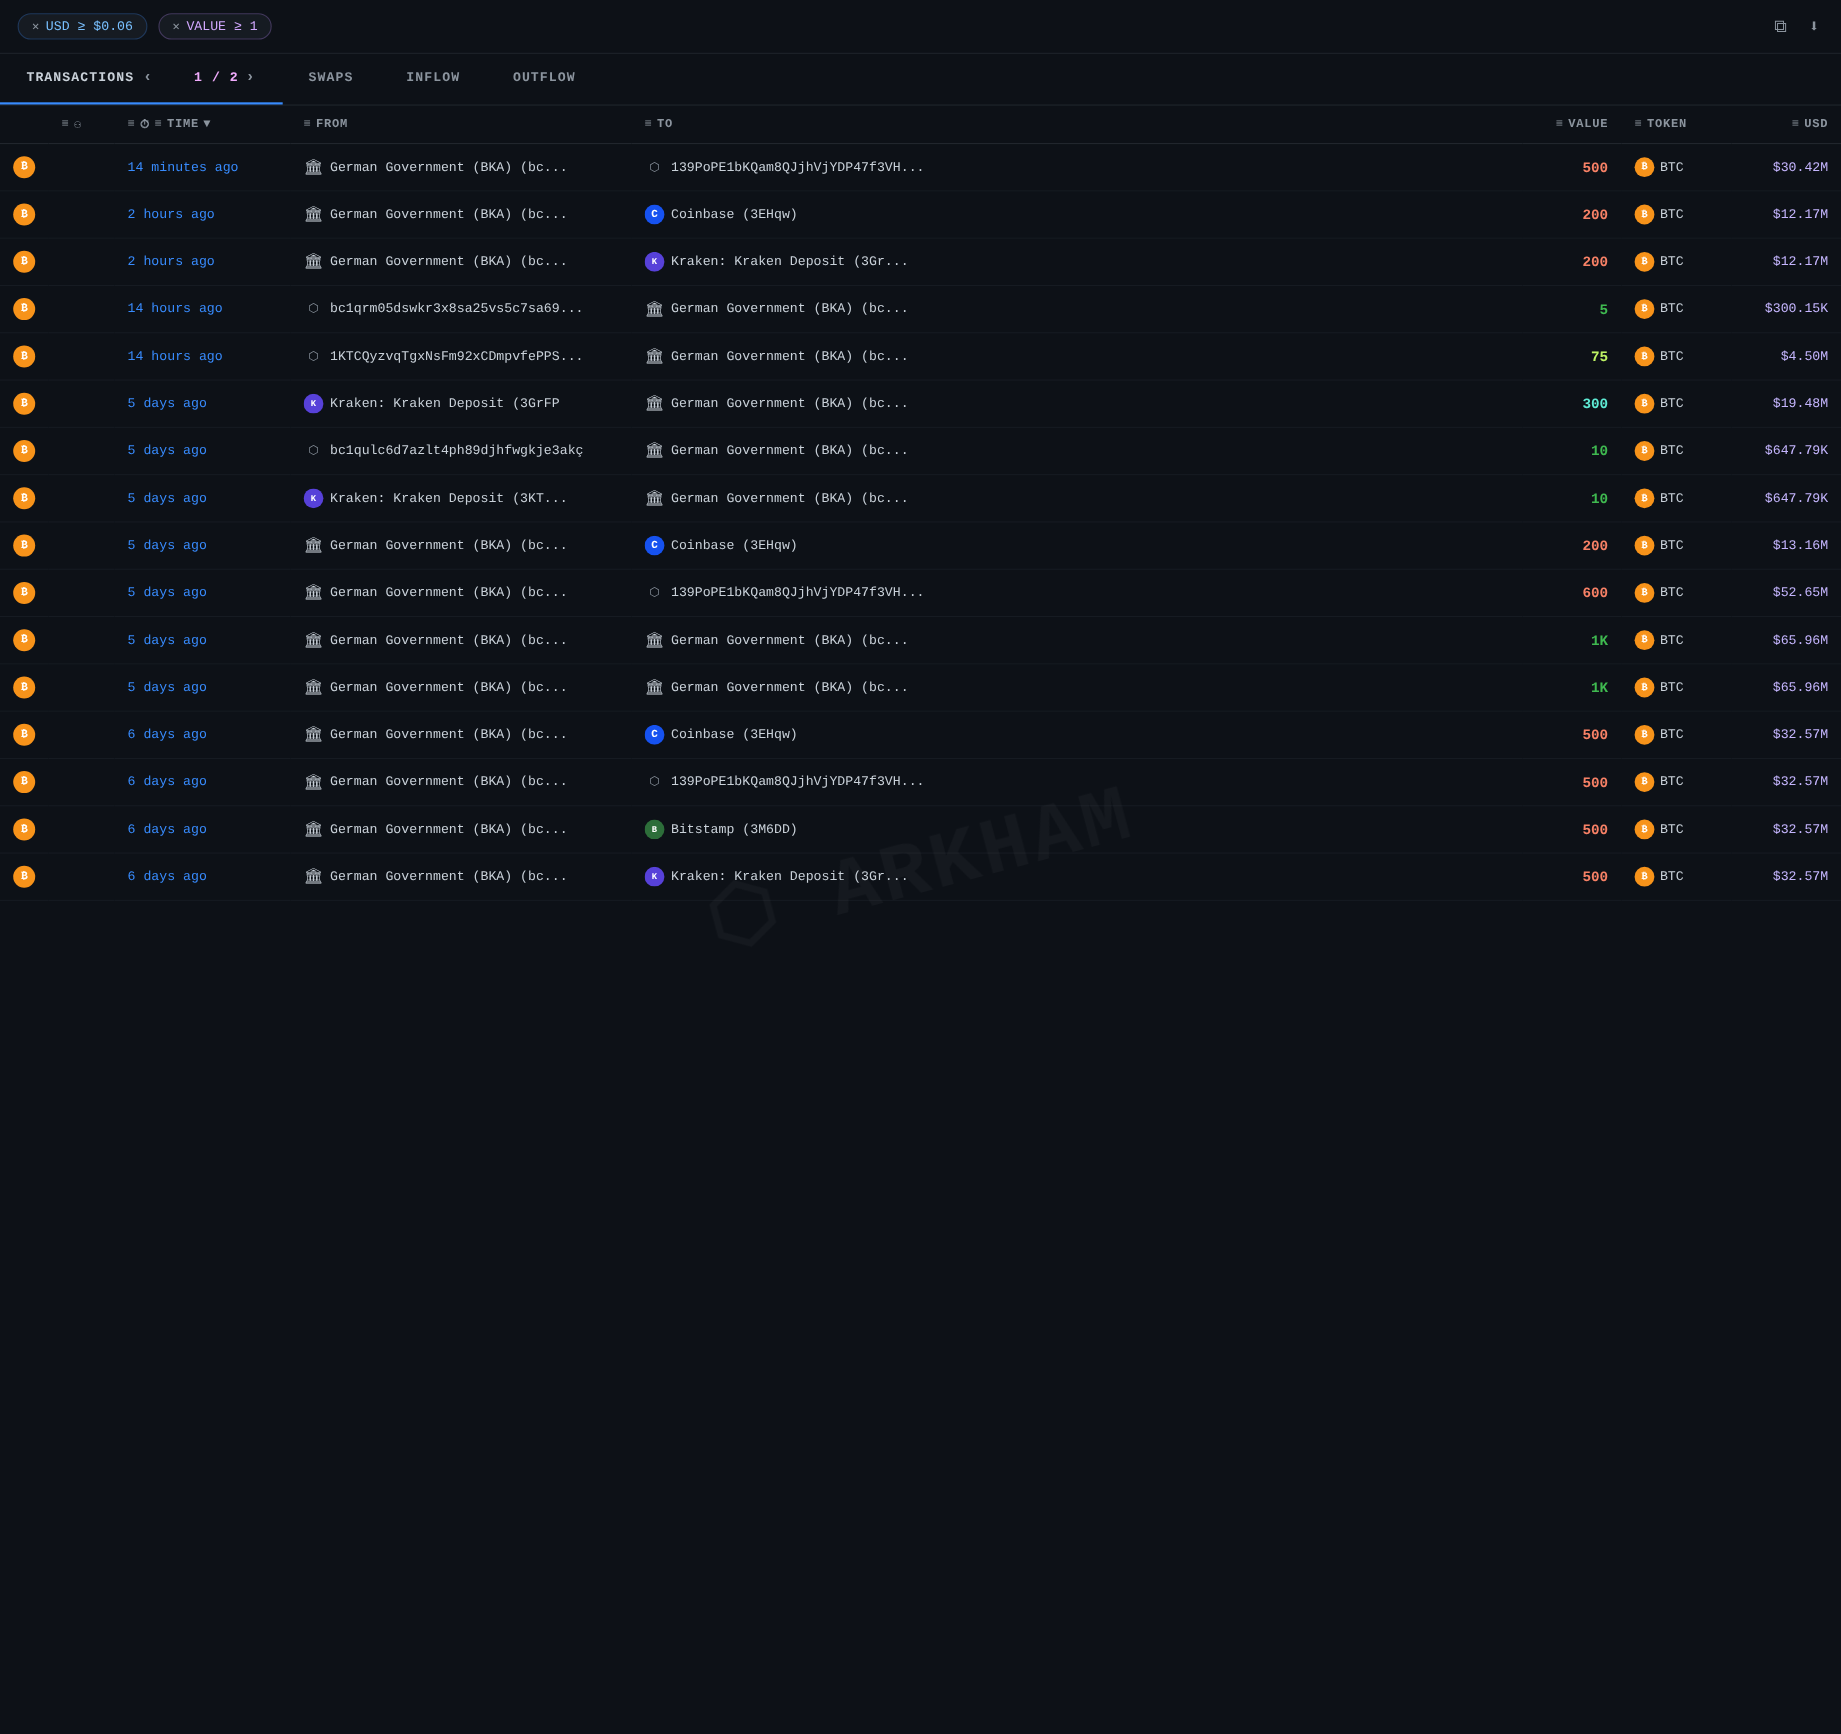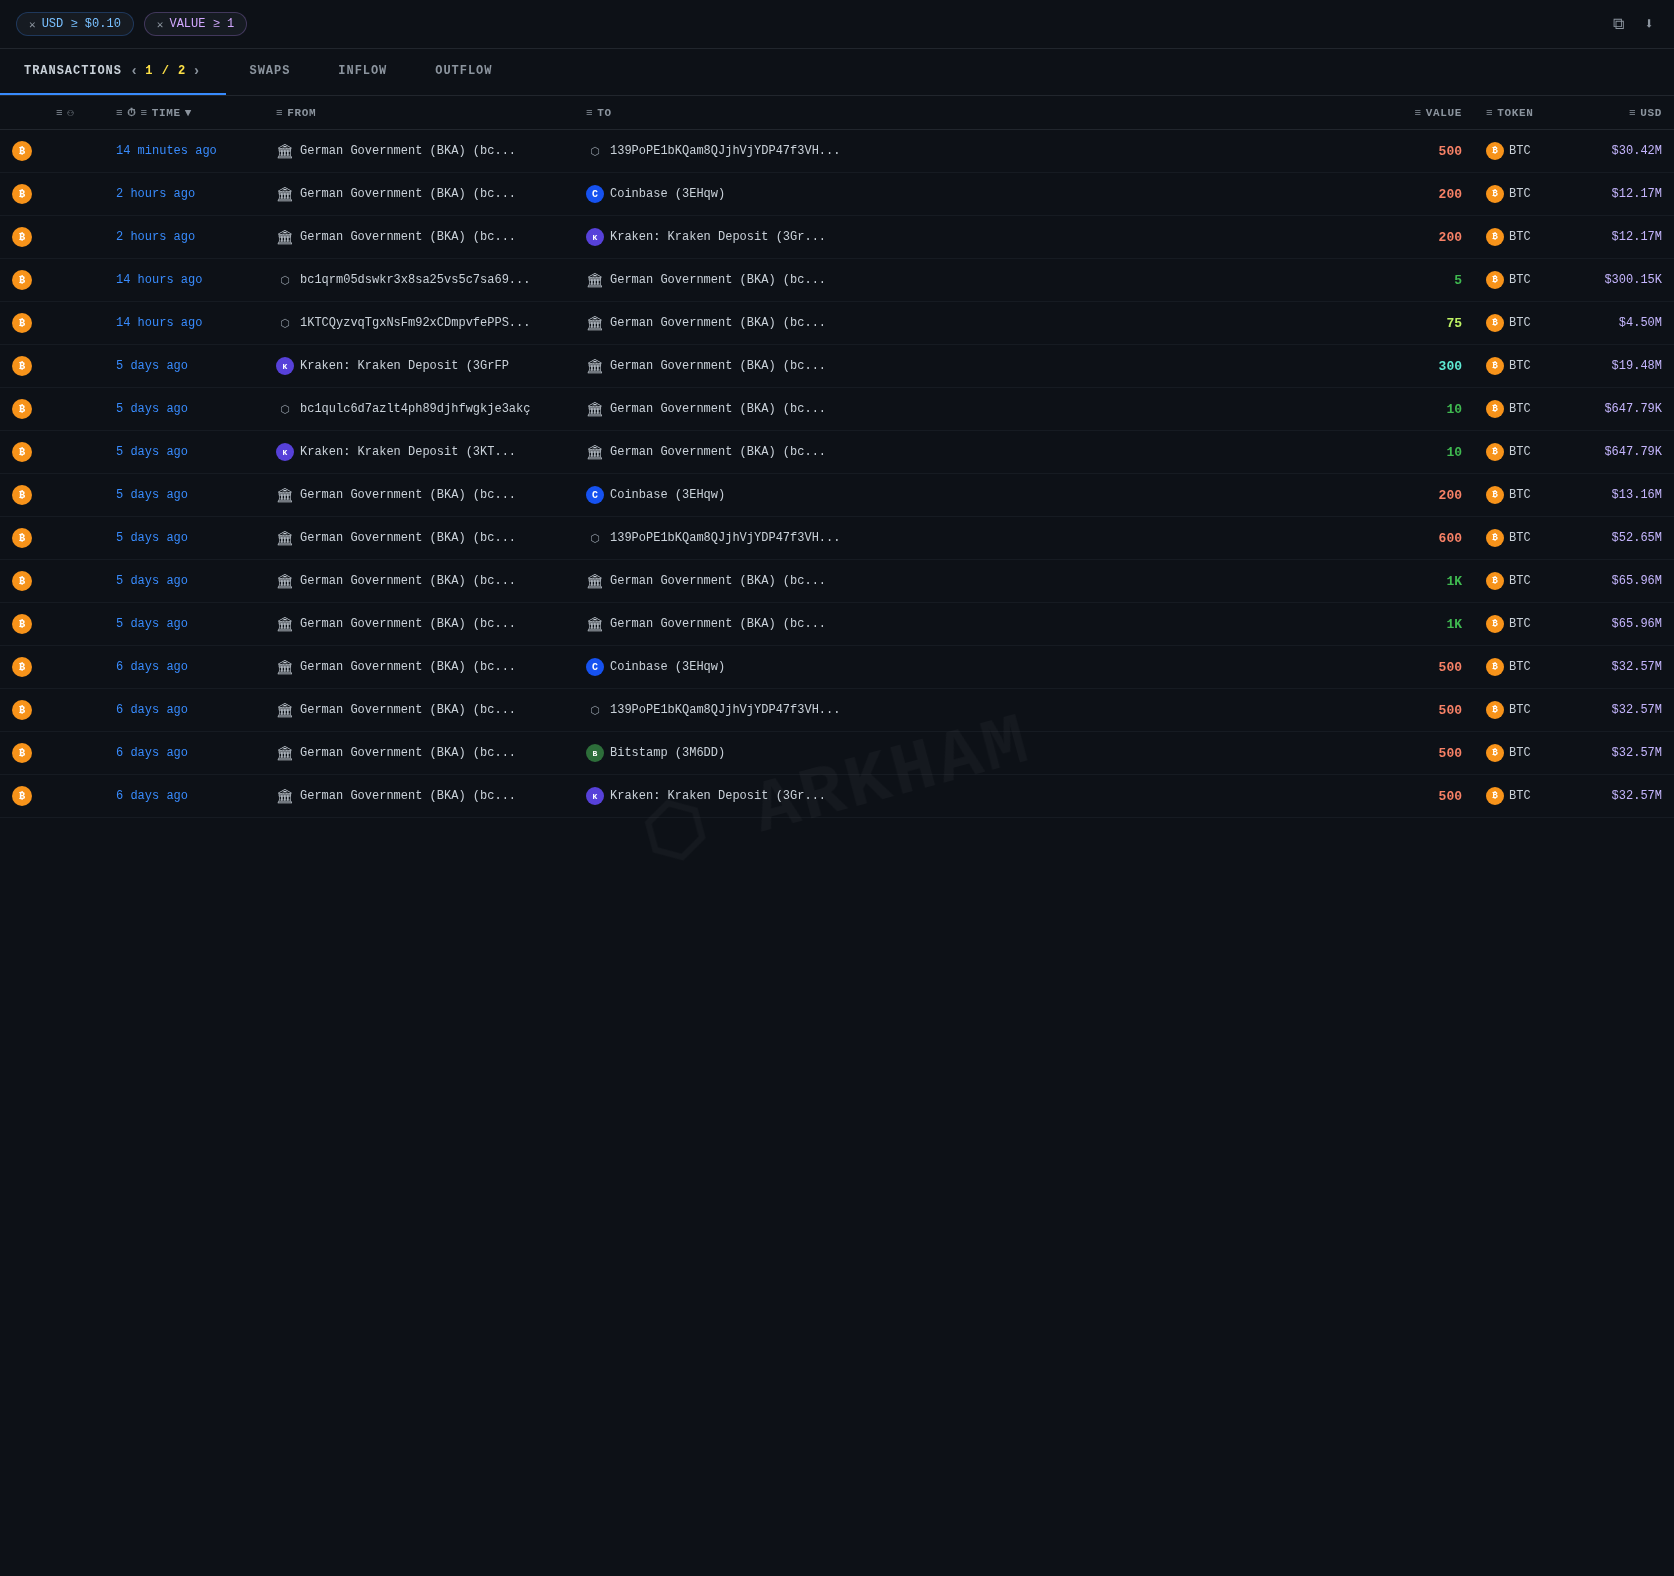--- a/index.html
+++ b/index.html
@@ -92,21 +92,22 @@
       font-size: 12px;
     }
 
     .tab-pagination .arrow {
       cursor: pointer;
       color: #8b949e;
       font-size: 14px;
     }
 
     .tab-pagination .page-info {
-      color: #fde047;
+      color: #f0abfc;
+      margin-left: 31px;
     }
 
     .table-container {
       width: 100%;
       overflow-x: auto;
     }
 
     table {
       width: 100%;
       border-collapse: collapse;
@@ -289,21 +290,21 @@
   </style>
 </head>
 <body>
 
 <div class="watermark">⬡ ARKHAM</div>
 
 <div class="top-bar">
   <div class="filters">
     <div class="filter-pill usd-pill">
       <span class="x">✕</span>
-      <span>USD ≥ $0.10</span>
+      <span>USD ≥ $0.06</span>
     </div>
     <div class="filter-pill value-pill">
       <span class="x">✕</span>
       <span>VALUE ≥ 1</span>
     </div>
   </div>
   <div class="top-icons">
     <div class="icon-btn">⧉</div>
     <div class="icon-btn">⬇</div>
   </div>

